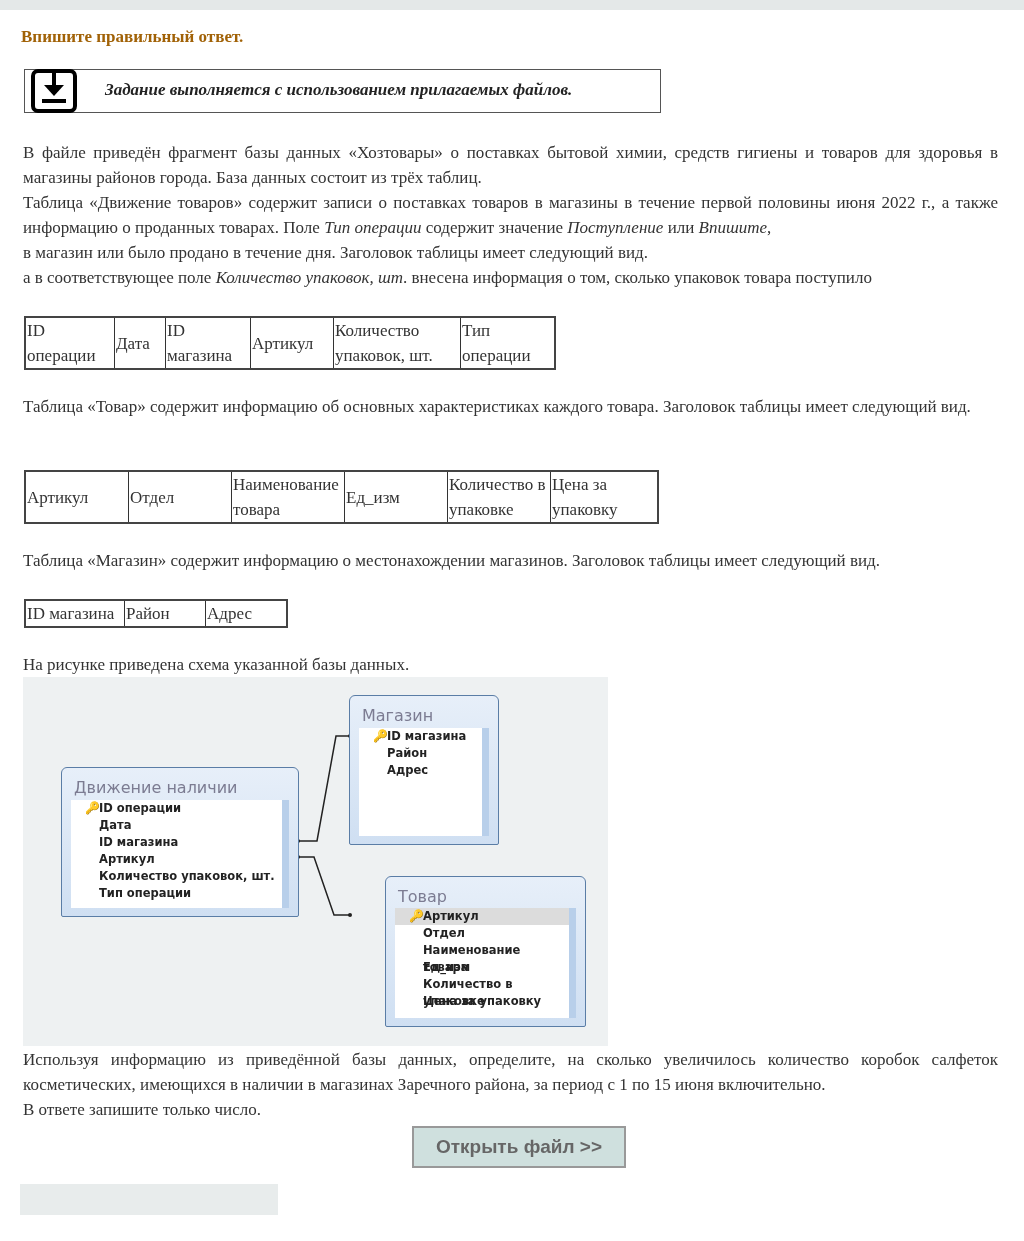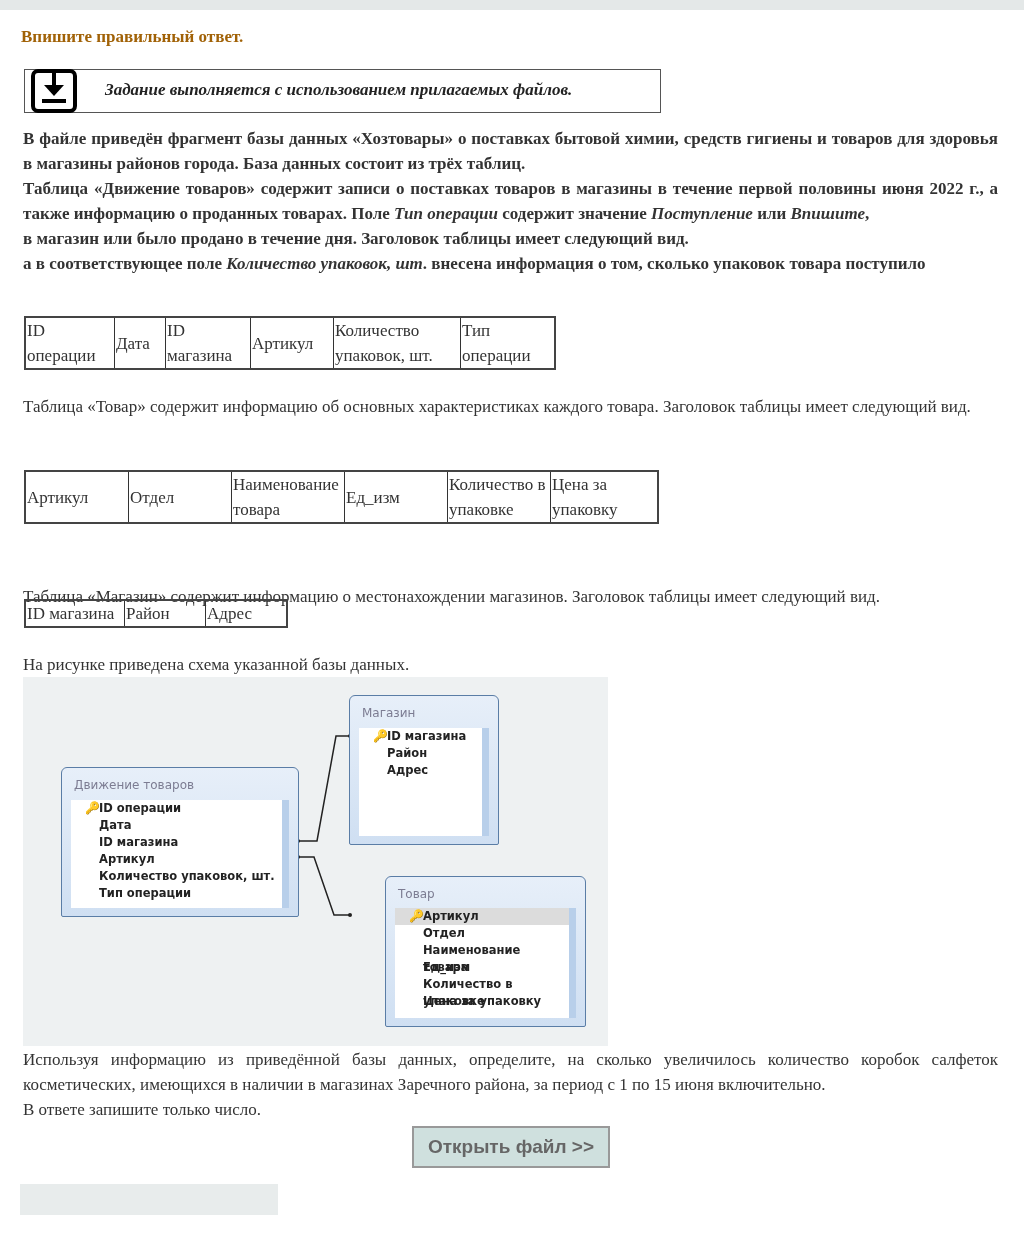--- a/index.html
+++ b/index.html
@@ -12,26 +12,26 @@
   .filebox .txt { position:absolute; left:60px; top:10px; font-size:17px; font-style:italic; font-weight:bold; color:#222;margin-left:20px; }
   .para { position:absolute; left:23px; width:975px; font-size:17px; line-height:25px; color:#333; text-align:justify; }
   .para p { margin:0; }
   .nojust { text-align:left; }
   table.hdr { position:absolute; border-collapse:collapse; font-size:17px; line-height:25px; color:#333; }
   table.hdr td { border:1px solid #333; padding:0 1px; vertical-align:middle; }
   table.hdr { border:2px solid #444; }
   .schema { position:absolute; left:23px; top:677px; width:585px; height:369px; background:#eef1f2; }
   .tbl { position:absolute; border:1px solid #5a7da6; border-radius:6px 6px 2px 2px;
          background:linear-gradient(#e7eff9, #cfdff2); font-family:"DejaVu Sans", sans-serif; }
-  .tbl .tt { position:absolute; left:12px; top:10px; font-size:12px; color:#7c7c92; }
+  .tbl .tt { position:absolute; left:12px; top:10px; font-size:16px; color:#7c7c92; }
   .tbl .body { position:absolute; left:9px; right:9px; bottom:8px; background:#fff; border-right:7px solid #b8cfea; }
   .tbl .row { height:17px; line-height:17px; font-size:11.5px; font-weight:bold; color:#222; padding-left:28px; position:relative; }
   .tbl .row.sel { background:#dcdcdc; }
   .key { position:absolute; left:14px; top:0; color:#c9a21a; font-size:12px; }
-  .btn { position:absolute; left:412px; top:1126px; width:198px; height:42px; box-sizing:border-box;
+  .btn { position:absolute; left:412px; top:1126px; width:214px; height:42px; box-sizing:border-box;
          border:2px solid #999; background:#cfe0de; font-family:"Liberation Sans", sans-serif;
          font-size:19px; font-weight:bold; color:#666; text-align:center; line-height:38px; cursor:pointer; }
   .answer { position:absolute; left:20px; top:1184px; width:254px; height:29px; background:#e8ecec; border:none; }
 </style>
 </head>
 <body>
 
 <div class="topbar"></div>
 
 <div class="instr">Впишите правильный ответ.</div>
@@ -39,21 +39,21 @@
 <div class="filebox">
   <svg class="ico" viewBox="0 0 50 46">
     <rect x="4" y="2" width="42" height="40" rx="5" fill="none" stroke="#000" stroke-width="4"></rect>
     <rect x="23" y="2" width="4" height="18" fill="#000"></rect>
     <polygon points="15,16 35,16 25,27" fill="#000"></polygon>
     <rect x="13" y="30" width="24" height="4" fill="#000"></rect>
   </svg>
   <span class="txt">Задание выполняется с использованием прилагаемых файлов.</span>
 </div>
 
-<div class="para" style="top:126px;font-weight:bold;">
+<div class="para" style="top:140px;">
   <p>В файле приведён фрагмент базы данных «Хозтовары» о поставках бытовой химии, средств гигиены и товаров для здоровья в магазины районов города. База данных состоит из трёх таблиц.</p>
   <p><span>Таблица «Движение товаров» содержит записи о поставках товаров в магазины в течение первой половины июня 2022 г., а также информацию о проданных товарах. Поле </span><i>Тип операции</i><span> содержит значение </span><i>Поступление</i><span> или </span><i>Впишите</i><span>,</span></p>
   <p class="nojust">в магазин или было продано в течение дня. Заголовок таблицы имеет следующий вид.</p>
   <p class="nojust"><span>а в соответствующее поле </span><i>Количество упаковок, шт</i><span>. внесена информация о том, сколько упаковок товара поступило</span></p>
 </div>
 
 <table class="hdr" style="left:24px; top:316px; width:532px; height:52px;">
   <tbody>
       <tr>
     <td style="width:86px">ID операции</td>
@@ -74,21 +74,21 @@
     <td style="width:100px">Артикул</td>
     <td style="width:100px">Отдел</td>
     <td style="width:110px">Наименование товара</td>
     <td style="width:100px">Ед_изм</td>
     <td style="width:100px">Количество в упаковке</td>
     <td>Цена за упаковку</td>
   </tr>
 </tbody>
   </table>
 
-<div class="para" style="top:548px;margin-top:36px;">Таблица «Магазин» содержит информацию о местонахождении магазинов. Заголовок таблицы имеет следующий вид.</div>
+<div class="para" style="top:548px;">Таблица «Магазин» содержит информацию о местонахождении магазинов. Заголовок таблицы имеет следующий вид.</div>
 
 <table class="hdr" style="left:24px; top:599px; width:264px; height:28px;">
   <tbody>
       <tr>
     <td style="width:96px; white-space:nowrap;">ID магазина</td>
     <td style="width:78px">Район</td>
     <td>Адрес</td>
   </tr>
 </tbody>
   </table>
@@ -99,21 +99,21 @@
   <svg style="position:absolute;left:0;top:0;" width="585" height="369">
     <polyline points="275,164 294,164 313,59 327,59" fill="none" stroke="#222" stroke-width="1.5"></polyline>
     <circle cx="275" cy="164" r="2" fill="#222"></circle>
     <circle cx="327" cy="59" r="2" fill="#222"></circle>
     <polyline points="275,180 291,180 311,238 327,238" fill="none" stroke="#222" stroke-width="1.5"></polyline>
     <circle cx="275" cy="180" r="2" fill="#222"></circle>
     <circle cx="327" cy="238" r="2" fill="#222"></circle>
   </svg>
 
   <div class="tbl" style="left:38px; top:90px; width:236px; height:148px;">
-    <div class="tt">Движение товаров</div>
+    <div class="tt">Движение наличии</div>
     <div class="body" style="top:32px;">
       <div class="row"><span class="key">🔑</span><span>ID операции</span></div>
       <div class="row">Дата</div>
       <div class="row">ID магазина</div>
       <div class="row">Артикул</div>
       <div class="row">Количество упаковок, шт.</div>
       <div class="row">Тип операции</div>
     </div>
   </div>
 

